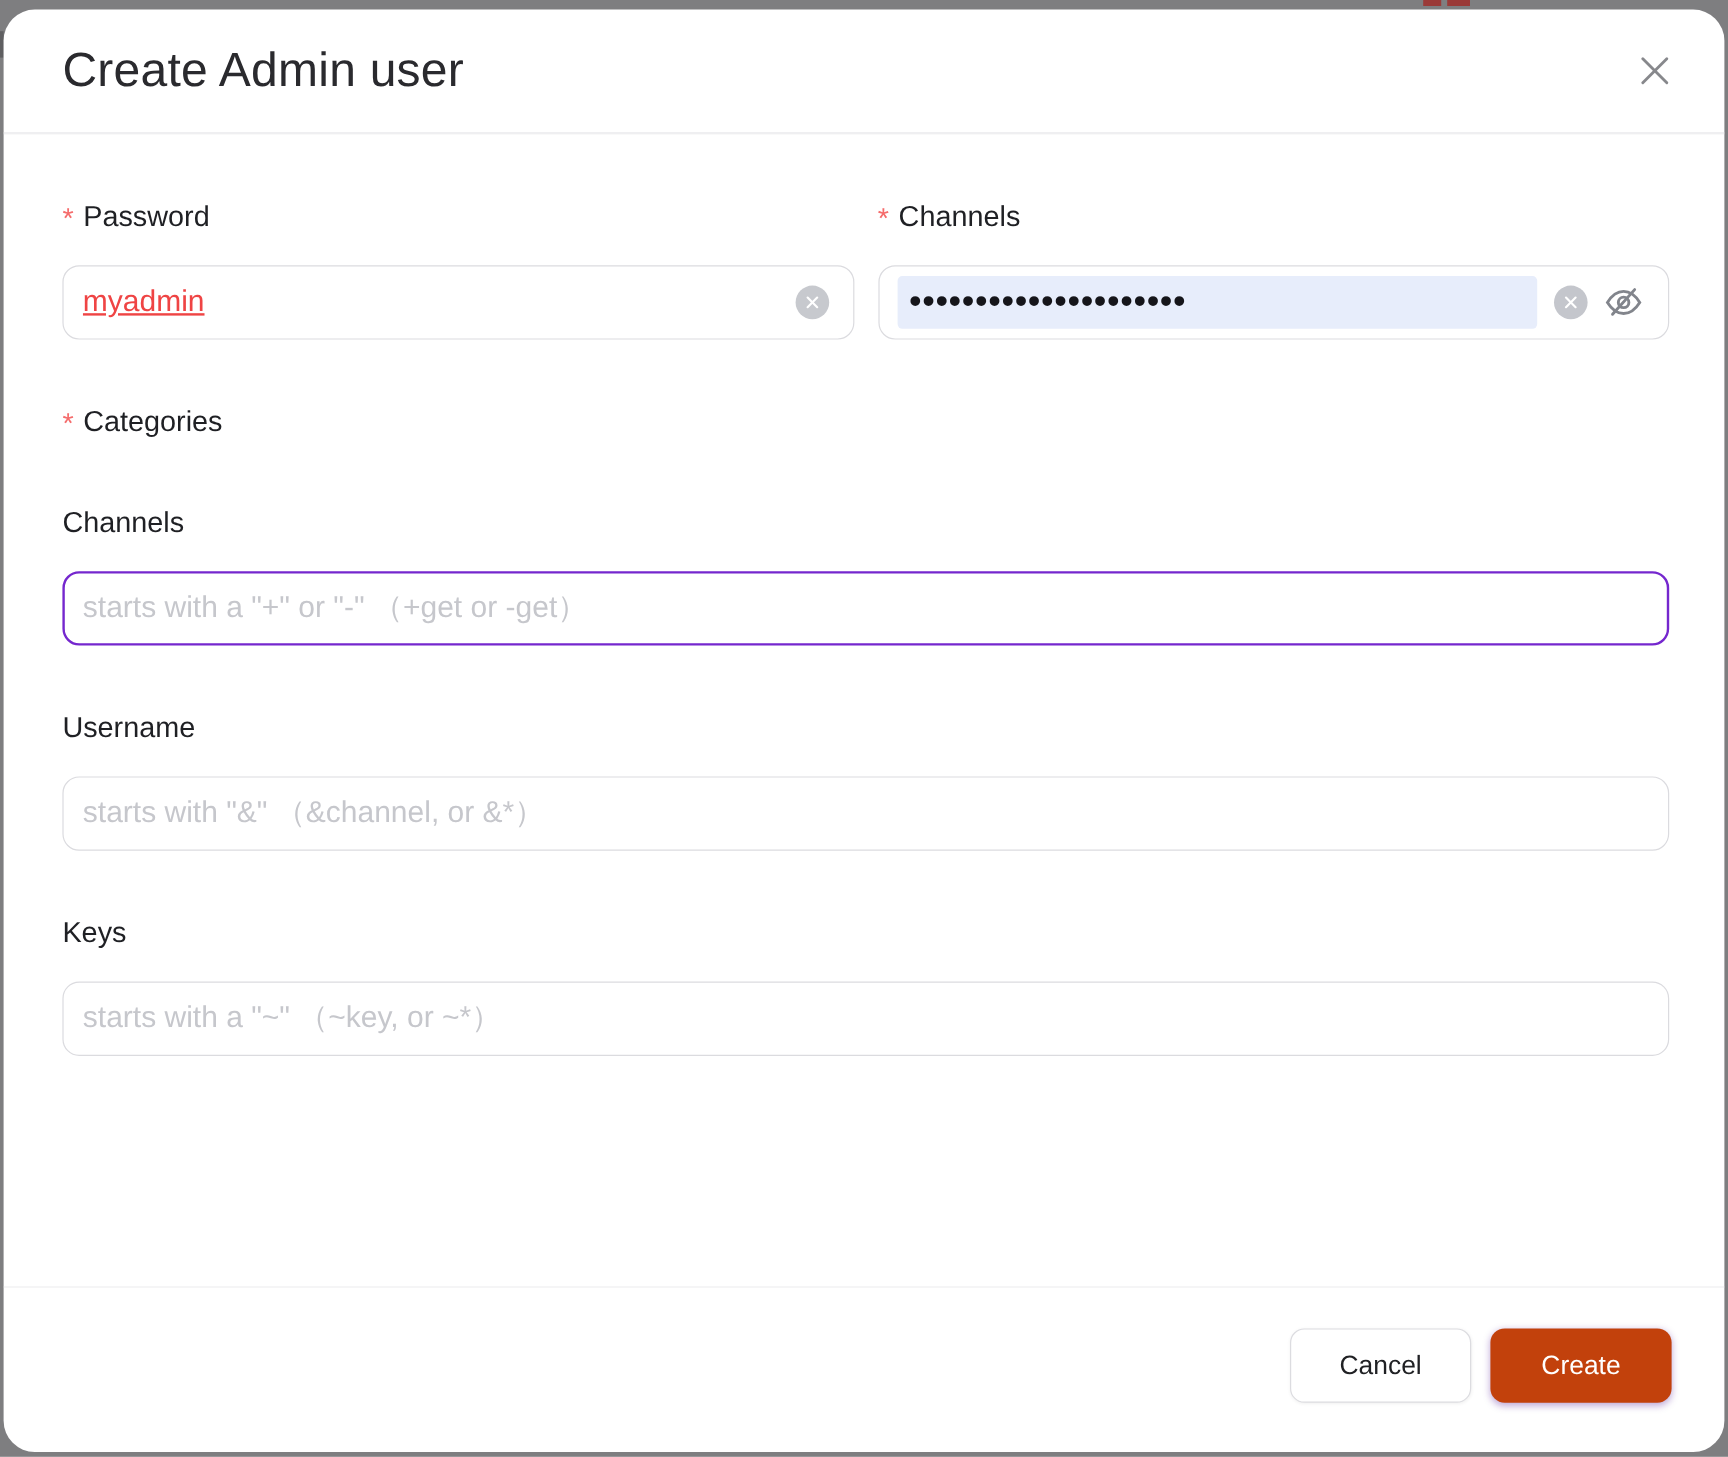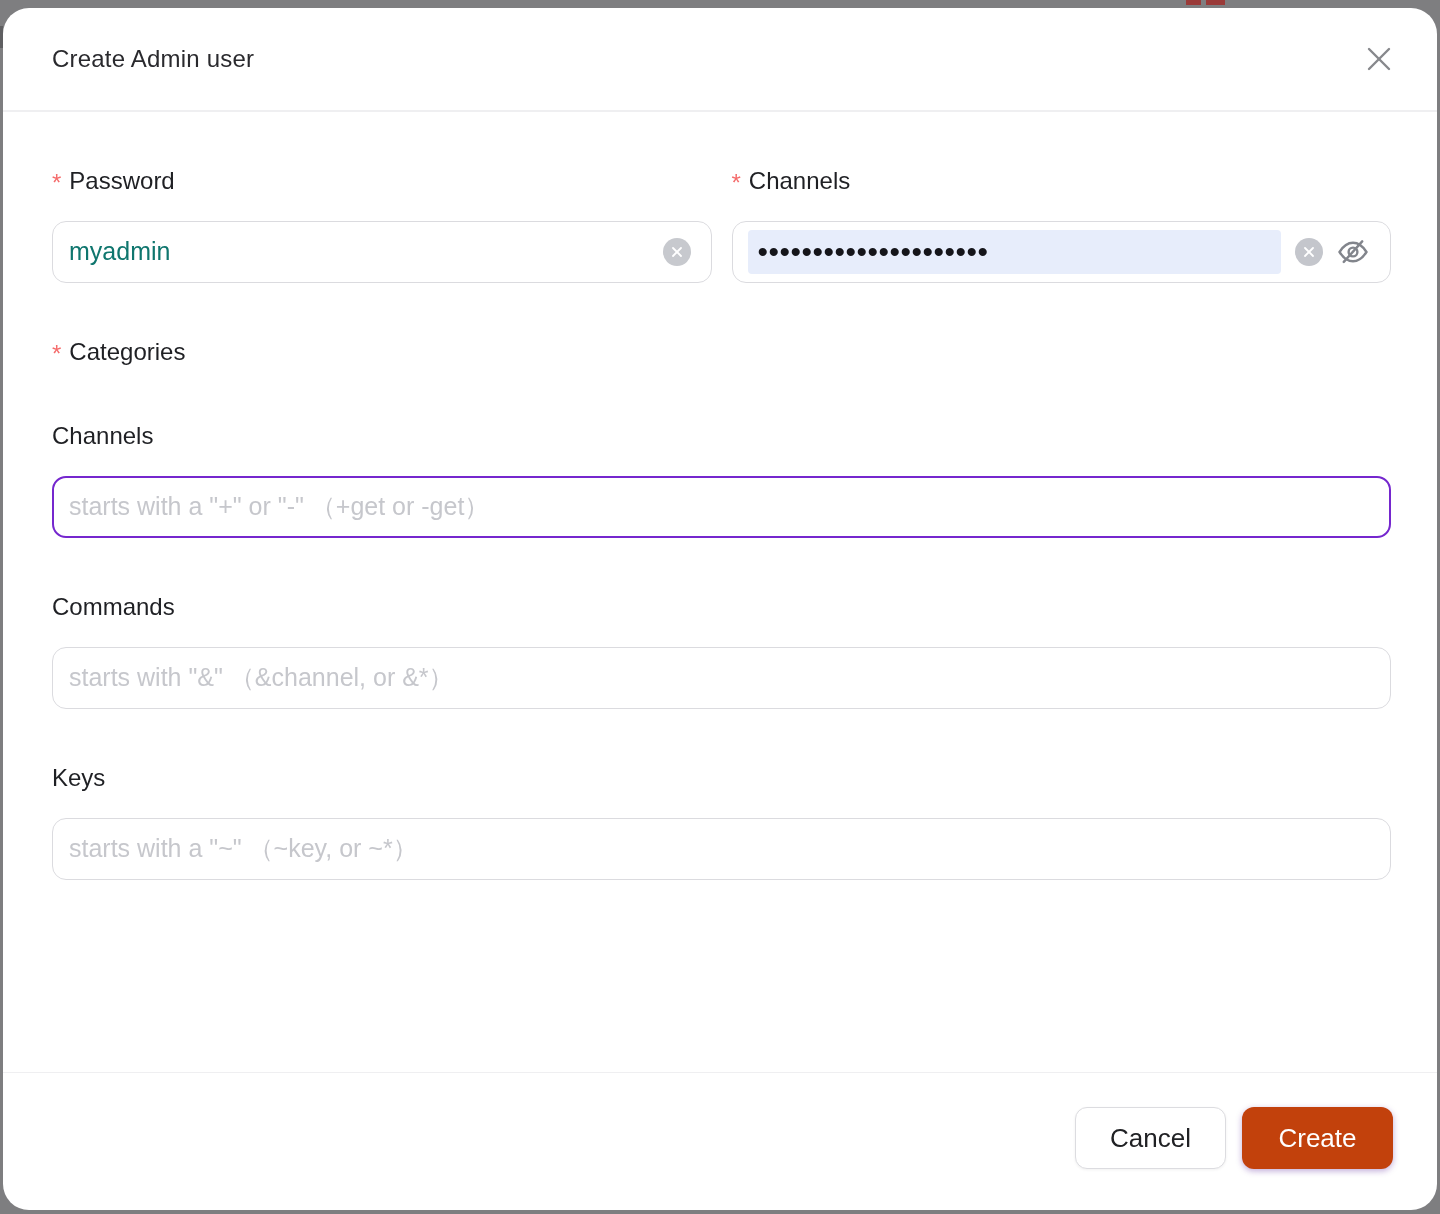--- a/index.html
+++ b/index.html
@@ -27,21 +27,21 @@
   
   .modal-header {
     height: 102px;
     flex: 0 0 auto;
     display: flex;
     align-items: center;
     justify-content: space-between;
     padding: 0 38px 0 49px;
   }
   .modal-title {
-    font-size: 24px;
+    font-size: 40px;
     font-weight: 500;
     color: #2a2a2e;
     letter-spacing: 0.2px;
   }
   .close-btn {
     width: 40px; height: 40px;
     border: none; background: transparent;
     display: flex; align-items: center; justify-content: center;
     cursor: pointer;
   }
@@ -83,22 +83,23 @@
     align-items: center;
     padding: 0 20px 0 16px;
   }
   .input-box input {
     flex: 1 1 auto;
     min-width: 0;
     border: none;
     outline: none;
     font-family: "Liberation Sans", sans-serif;
     font-size: 25px;
-    color: #0f766e;
+    color: #ef4444;
     background: transparent;
+    text-decoration: underline;
   }
   input.bare {
     width: 100%;
     height: 62px;
     border: 1.5px solid #dbdbdf;
     border-radius: 14px;
     outline: none;
     padding: 0 20px 0 16px;
     font-family: "Liberation Sans", sans-serif;
     font-size: 25px;
@@ -154,21 +155,21 @@
     justify-content: flex-end;
     gap: 16px;
     padding: 34px 44px 0 44px;
   }
   .btn {
     height: 62px;
     min-width: 151px;
     padding: 0 30px;
     border-radius: 12px;
     font-family: "Liberation Sans", sans-serif;
-    font-size: 26px;
+    font-size: 22px;
     cursor: pointer;
     display: flex; align-items: center; justify-content: center;
   }
   .btn-cancel {
     background: #ffffff;
     border: 1.5px solid #dcdce0;
     color: #202124;
     box-shadow: 0 1px 3px rgba(0,0,0,0.06);
   }
   .btn-create {
@@ -263,21 +264,21 @@
 
     <div class="field">
       <div class="field-label">
         <span>Channels</span>
       </div>
       <input type="text" class="bare focused" placeholder="starts with a &quot;+&quot; or &quot;-&quot; （+get or -get）" style="">
     </div>
 
     <div class="field">
       <div class="field-label">
-        <span>Commands</span>
+        <span>Username</span>
       </div>
       <input type="text" class="bare" placeholder="starts with &quot;&amp;&quot; （&amp;channel, or &amp;*）" style="">
     </div>
 
     <div class="field">
       <div class="field-label">
         <span>Keys</span>
       </div>
       <input type="text" class="bare" placeholder="starts with a &quot;~&quot; （~key, or ~*）" style="">
     </div>

